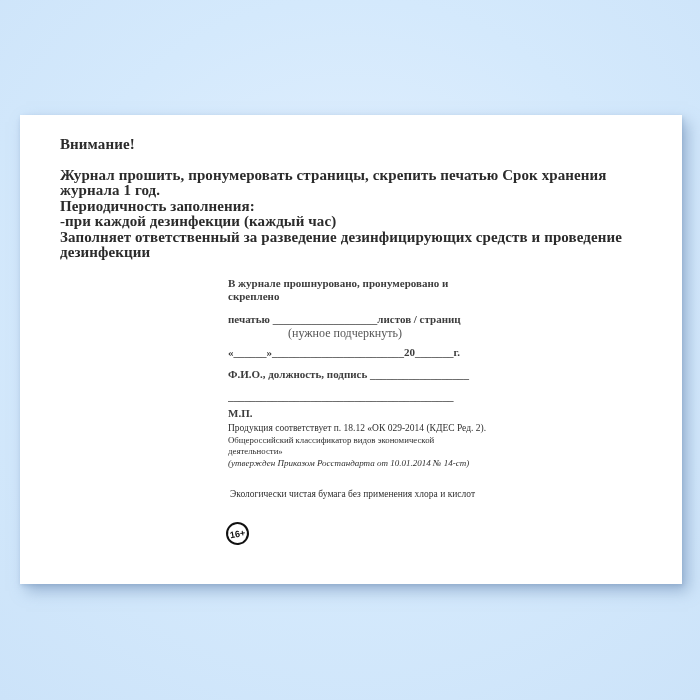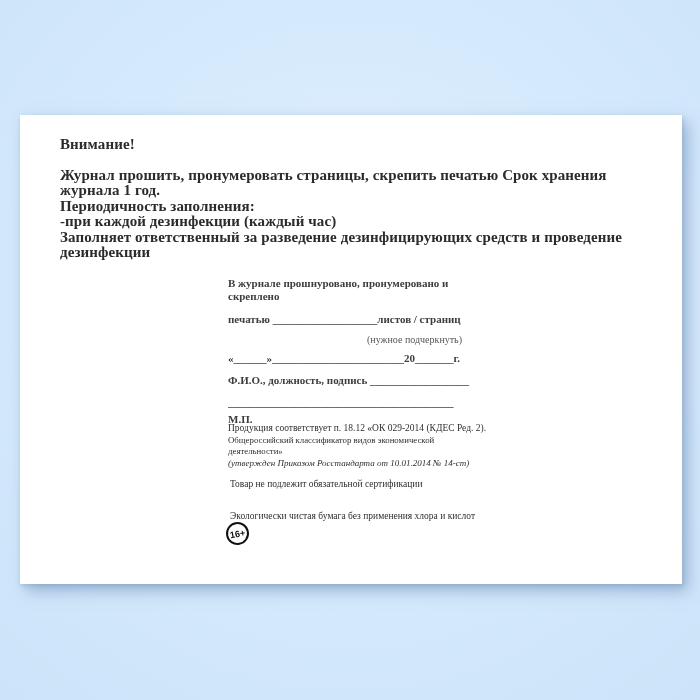--- a/index.html
+++ b/index.html
@@ -45,26 +45,26 @@
     left: 208px;
     top: 162px;
     width: 240px;
     font-size: 11px;
     font-weight: bold;
     color: #3d3d3d;
     line-height: 13px;
   }
   .cb-l2 { margin-top: 10px; white-space: nowrap; }
   .cb-note {
-    font-size: 10px;
+    font-size: 12px;
     font-weight: normal;
     color: #555555;
-    text-align: right;
+    text-align: center;
     width: 234px;
-    margin-top: 7px;
+    margin-top: 1px;
   }
   .cb-date { margin-top: 6px; white-space: nowrap; }
   .cb-fio  { margin-top: 9px; white-space: nowrap; }
   .cb-blank { margin-top: 9px; white-space: nowrap; overflow: hidden; width: 234px; }
   .cb-mp {
     margin-top: 4px;
     text-align: left;
     width: 234px;
     padding-right: 4px;
   }
@@ -135,21 +135,20 @@
     <div class="cb-date"><span>«</span><span>______</span><span>»</span><span>________________________</span><span>20</span><span>_______</span><span>г.</span></div>
     <div class="cb-fio"><span>Ф.И.О., должность, подпись </span><span>__________________</span></div>
     <div class="cb-blank">_________________________________________</div>
     <div class="cb-mp">М.П.</div>
   </div>
 
   <div class="compliance">
     <div class="comp-l1">Продукция соответствует п. 18.12 «ОК 029-2014 (КДЕС Ред. 2).</div>
     <div class="comp-l2">Общероссийский классификатор видов экономической деятельности»</div>
     <div class="comp-l3">(утвержден Приказом Росстандарта от 10.01.2014 № 14-ст)</div>
-    <div class="comp-cert">Товар не подлежит обязательной сертификации</div>
     <div class="comp-eco">Экологически чистая бумага без применения хлора и кислот</div>
   </div>
 
   <div class="age">
     <div class="age-badge">16+</div>
   </div>
 
 </div>
 
 </body></html>

